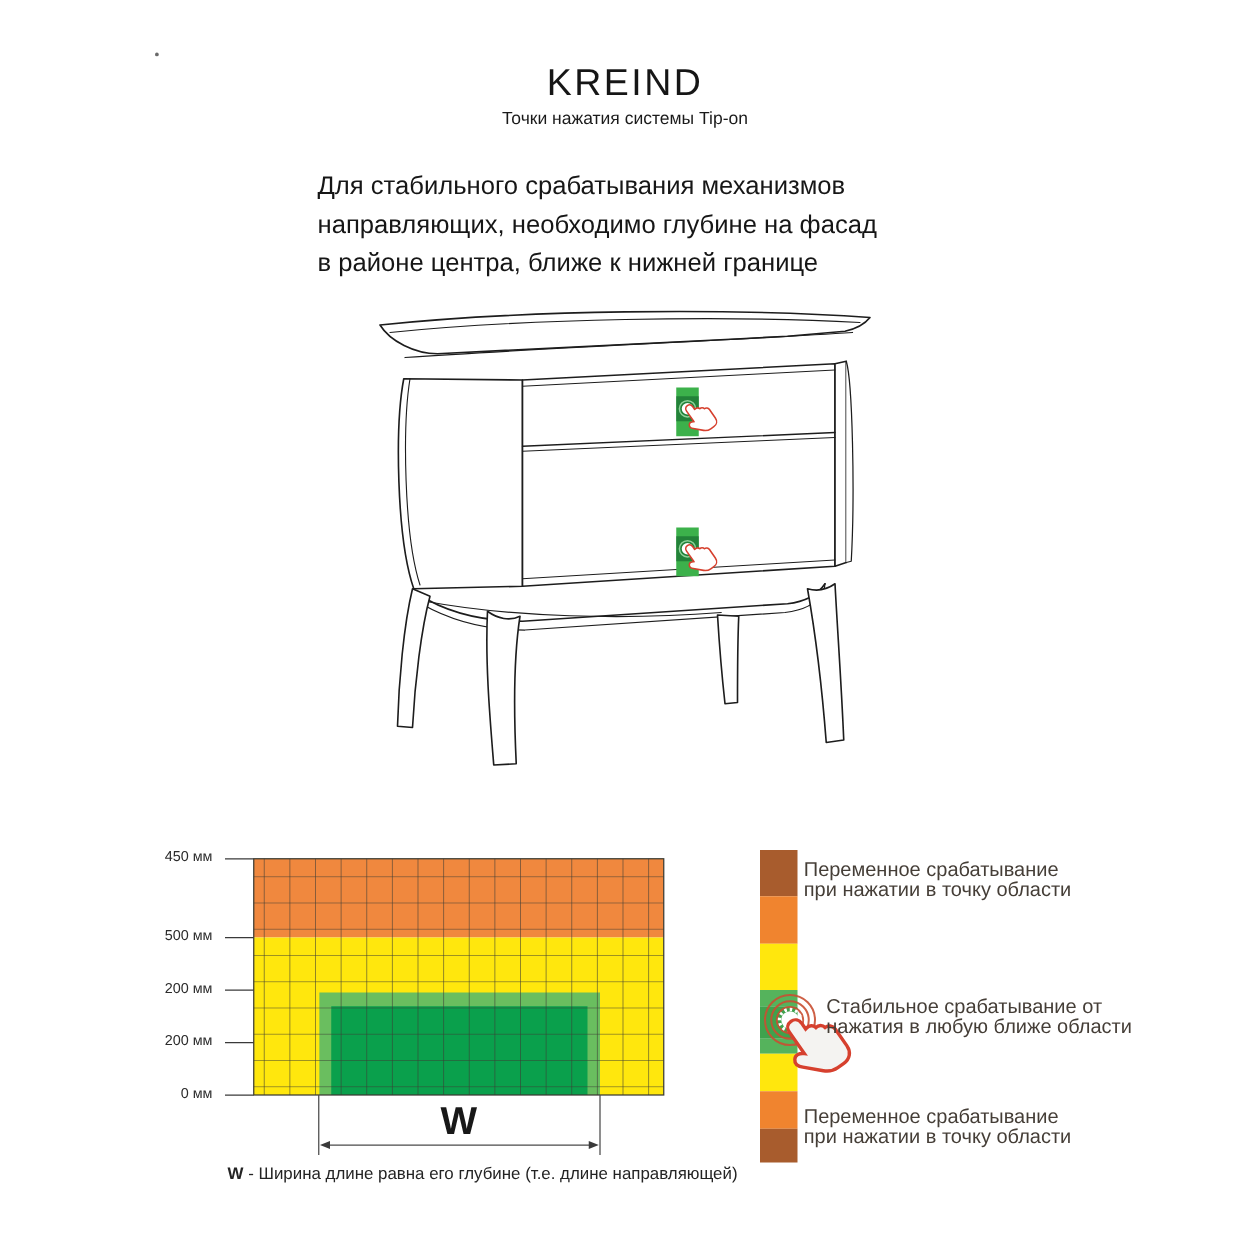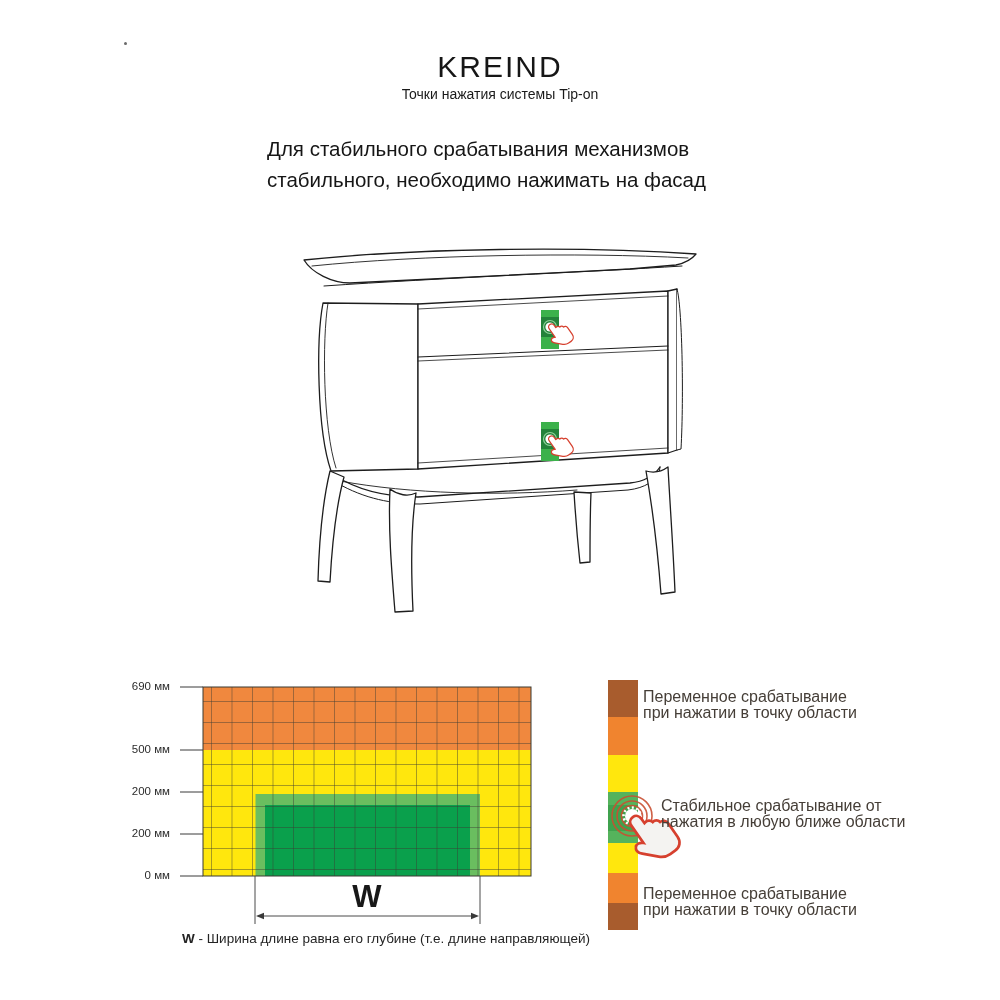--- a/index.html
+++ b/index.html
@@ -2,21 +2,21 @@
 <html><head>
 <meta charset="utf-8">
 <style>
   html,body{margin:0;padding:0;background:#fff;}
   #page{position:relative;width:1000px;height:1000px;background:#fff;overflow:hidden;
         font-family:"Liberation Sans","DejaVu Sans",sans-serif;color:#1c1c1c;}
   .abs{position:absolute;}
   .center{width:1000px;text-align:center;}
   #brand{top:50px;font-size:30px;letter-spacing:2px;color:#161616;}
   #subtitle{top:86px;font-size:14px;color:#1a1a1a;}
-  #intro{left:267px;top:133px;font-size:20.5px;line-height:31px;color:#161616;}
+  #intro{left:254px;top:133px;font-size:20.5px;line-height:31px;color:#161616;}
   #stray-dot{left:124px;top:42px;width:3px;height:3px;border-radius:50%;background:#6a6a6a;}
   .axis-label{width:50px;left:120px;text-align:right;font-size:11.5px;color:#2c2c2c;}
   #w-label{left:332px;top:879px;width:70px;text-align:center;font-size:31px;font-weight:bold;color:#181818;}
   #caption{left:182px;top:931px;font-size:13.5px;color:#242424;}
   #caption b{font-weight:bold;}
   #legend-bar{left:608px;top:680px;width:30px;display:flex;flex-direction:column;}
   .legend-text{font-size:16px;line-height:15.5px;color:#453e37;}
   #legend-text-top{left:643px;top:689px;}
   #legend-text-middle{left:661px;top:798px;}
   #legend-text-bottom{left:643px;top:886px;}
@@ -26,21 +26,22 @@
 
 <div id="page">
 
   <div id="stray-dot" class="abs"></div>
 
   <div id="brand" class="abs center">KREIND</div>
   <div id="subtitle" class="abs center">Точки нажатия системы Tip-on</div>
 
   <div id="intro" class="abs">
     <div>Для стабильного срабатывания механизмов</div>
-    <div>стабильного, необходимо нажимать на фасад</div>
+    <div>направляющих, необходимо глубине на фасад</div>
+    <div>в районе центра, ближе к нижней границе</div>
   </div>
 
   <svg class="abs" style="left:290px;top:245px" width="420" height="380" viewBox="0 0 420 380" fill="none" stroke="#1d1d1d" stroke-width="1.3" stroke-linecap="round" stroke-linejoin="round">
 
     <g>
       <path d="M14,15 C130,3 290,1 406,9 C402,14 395,18 386,20 L340,24 C230,30 110,35 60,38 C42,38 22,28 14,15 Z" fill="#ffffff"></path>
       <path d="M22,21 C130,10 290,7 398,13" stroke-width="0.9"></path>
       <path d="M34,41 C150,33 300,27 392,21" stroke-width="1"></path>
     </g>
 
@@ -115,21 +116,21 @@
     </g>
     <g stroke="#4a4a4a" stroke-width="1">
       <line x1="85" y1="196" x2="85" y2="244"></line>
       <line x1="310" y1="196" x2="310" y2="244"></line>
       <line x1="89" y1="236" x2="306" y2="236"></line>
       <path d="M86,236 l8,-3.2 v6.4 Z" fill="#3a3a3a" stroke="none"></path>
       <path d="M309,236 l-8,-3.2 v6.4 Z" fill="#3a3a3a" stroke="none"></path>
     </g>
   </svg>
 
-  <div class="abs axis-label" style="top:680px">690 мм</div>
+  <div class="abs axis-label" style="top:680px">450 мм</div>
   <div class="abs axis-label" style="top:743px">500 мм</div>
   <div class="abs axis-label" style="top:785px">200 мм</div>
   <div class="abs axis-label" style="top:827px">200 мм</div>
   <div class="abs axis-label" style="top:869px">0 мм</div>
 
   <div id="w-label" class="abs">W</div>
 
   <div id="caption" class="abs"><b>W</b><span> - Ширина длине равна его глубине (т.е. длине направляющей)</span></div>
 
   <div id="legend-bar" class="abs">

